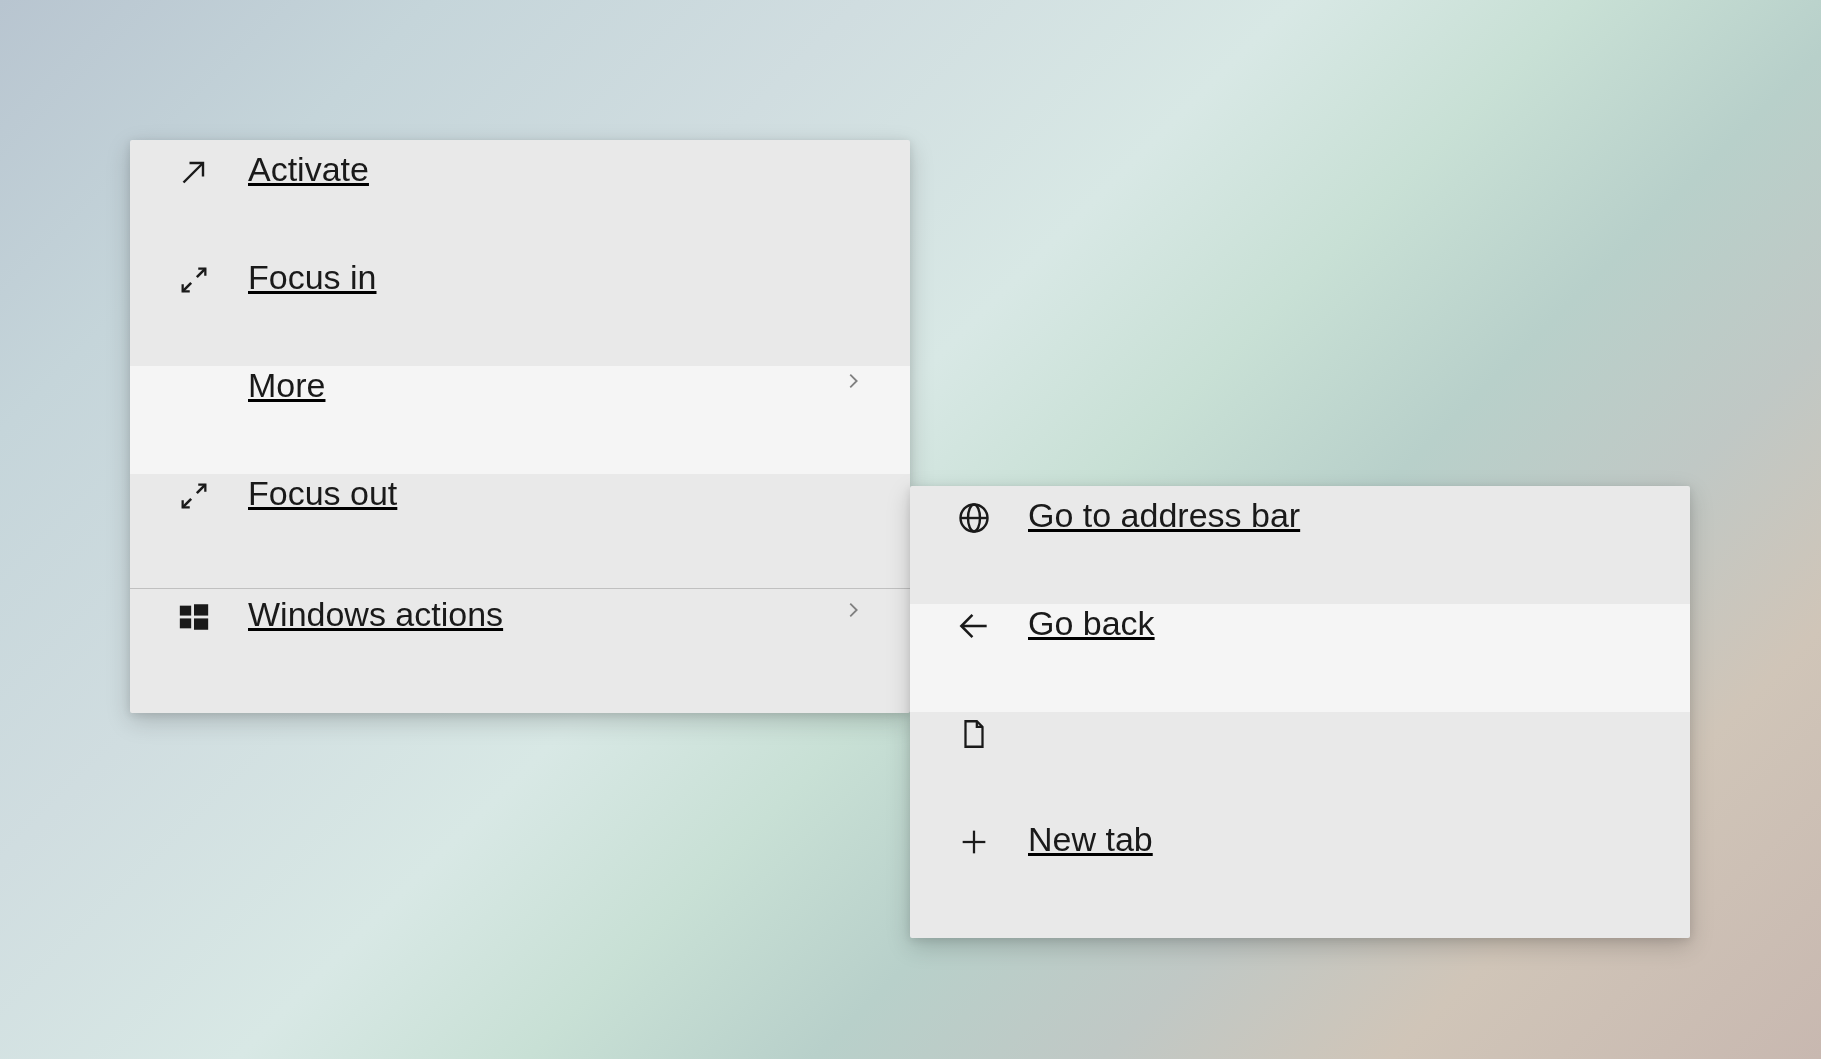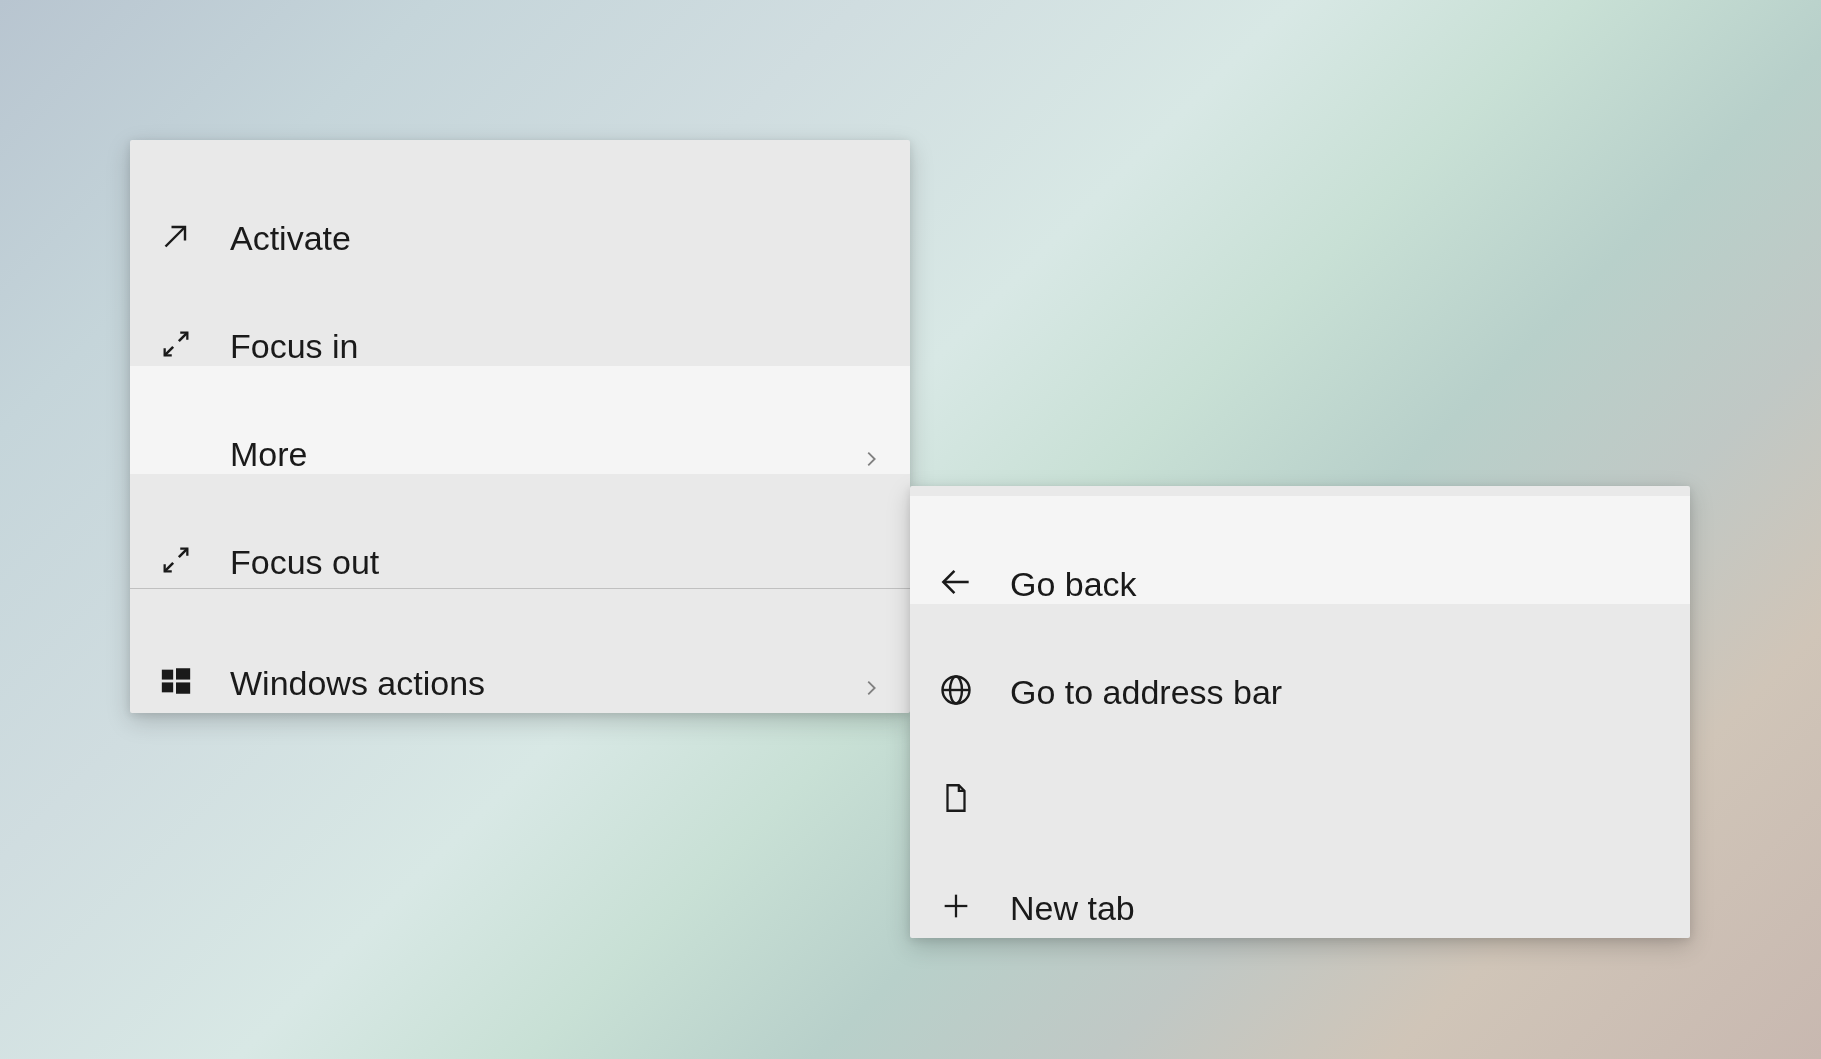--- a/index.html
+++ b/index.html
@@ -41,25 +41,26 @@
     }
     
     .menu-secondary {
       left: 910px;
       top: 486px;
       width: 780px;
     }
     
     .menu-item {
       display: flex;
-      align-items: flex-end;
+      align-items: flex-start;
       height: 108px;
-      padding: 0 24px;
+      padding: 0 42px;
       cursor: pointer;
       position: relative;
+      text-decoration: underline;
     }
     
     .menu-item.hover {
       background: #f5f5f5;
     }
     
     .menu-item .icon-slot {
       width: 44px;
       height: 44px;
       display: flex;
@@ -164,41 +165,41 @@
       <svg width="22" height="22" viewBox="0 0 24 24" fill="none" stroke="#808080" stroke-width="2">
         <polyline points="9,5 16,12 9,19"></polyline>
       </svg>
     </span>
   </div>
 
 </div>
 
 <div class="menu menu-secondary">
 
-  <div class="menu-item hover">
-    <span class="icon-slot">
-      <svg width="38" height="38" viewBox="0 0 24 24" fill="none" stroke="#1a1a1a" stroke-width="1.6">
-        <line x1="20" y1="12" x2="4" y2="12"></line>
-        <polyline points="11,5 4,12 11,19"></polyline>
-      </svg>
-    </span>
-    <span class="label">Go back</span>
-  </div>
-
   <div class="menu-item">
     <span class="icon-slot">
       <svg width="36" height="36" viewBox="0 0 24 24" fill="none" stroke="#1a1a1a" stroke-width="1.6">
         <circle cx="12" cy="12" r="9"></circle>
         <ellipse cx="12" cy="12" rx="4" ry="9"></ellipse>
         <line x1="3" y1="12" x2="21" y2="12"></line>
       </svg>
     </span>
     <span class="label">Go to address bar</span>
   </div>
 
+  <div class="menu-item hover">
+    <span class="icon-slot">
+      <svg width="38" height="38" viewBox="0 0 24 24" fill="none" stroke="#1a1a1a" stroke-width="1.6">
+        <line x1="20" y1="12" x2="4" y2="12"></line>
+        <polyline points="11,5 4,12 11,19"></polyline>
+      </svg>
+    </span>
+    <span class="label">Go back</span>
+  </div>
+
   <div class="menu-item">
     <span class="icon-slot">
       <svg width="34" height="34" viewBox="0 0 24 24" fill="none" stroke="#1a1a1a" stroke-width="1.6">
         <path d="M6 3 L14 3 L18 7 L18 21 L6 21 Z"></path>
         <polyline points="14,3 14,7 18,7"></polyline>
       </svg>
     </span>
   </div>
 
   <div class="menu-item">

